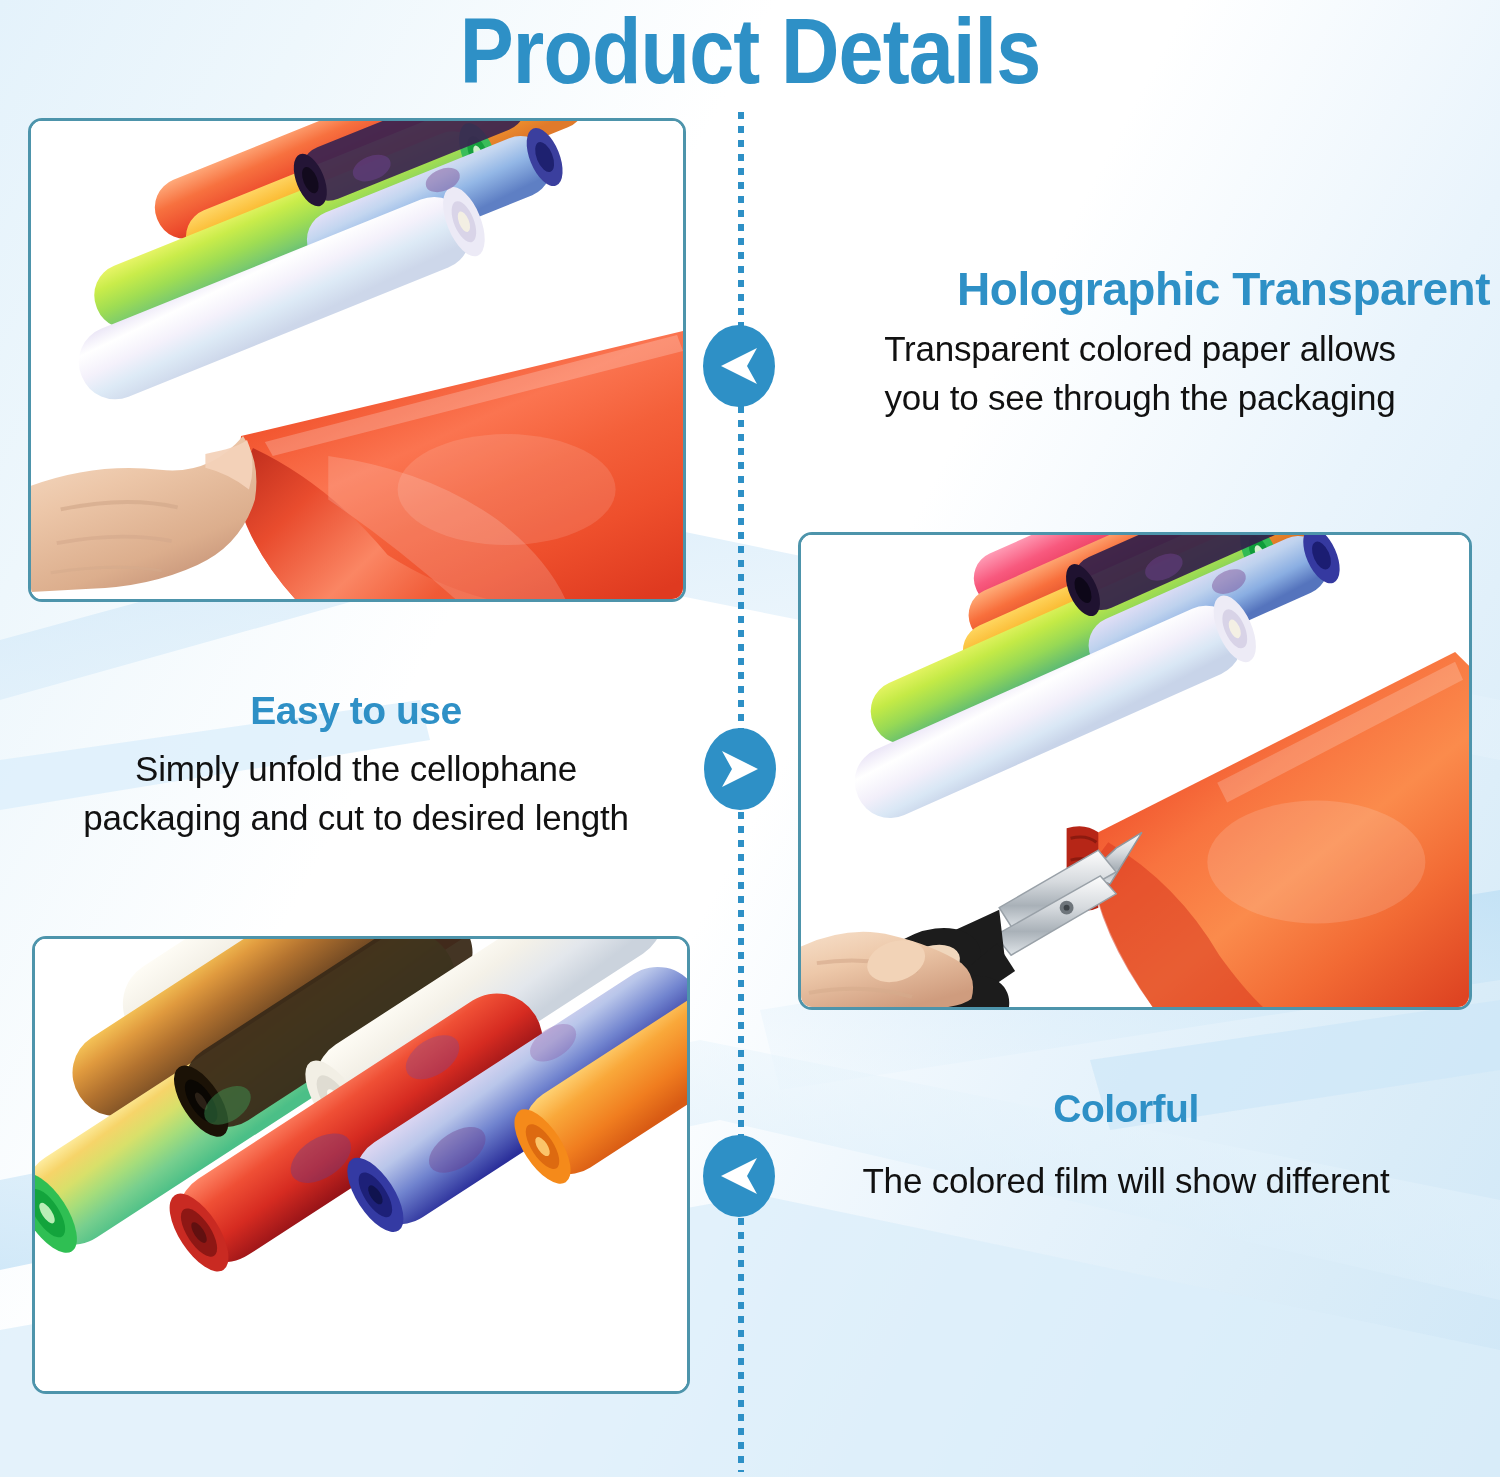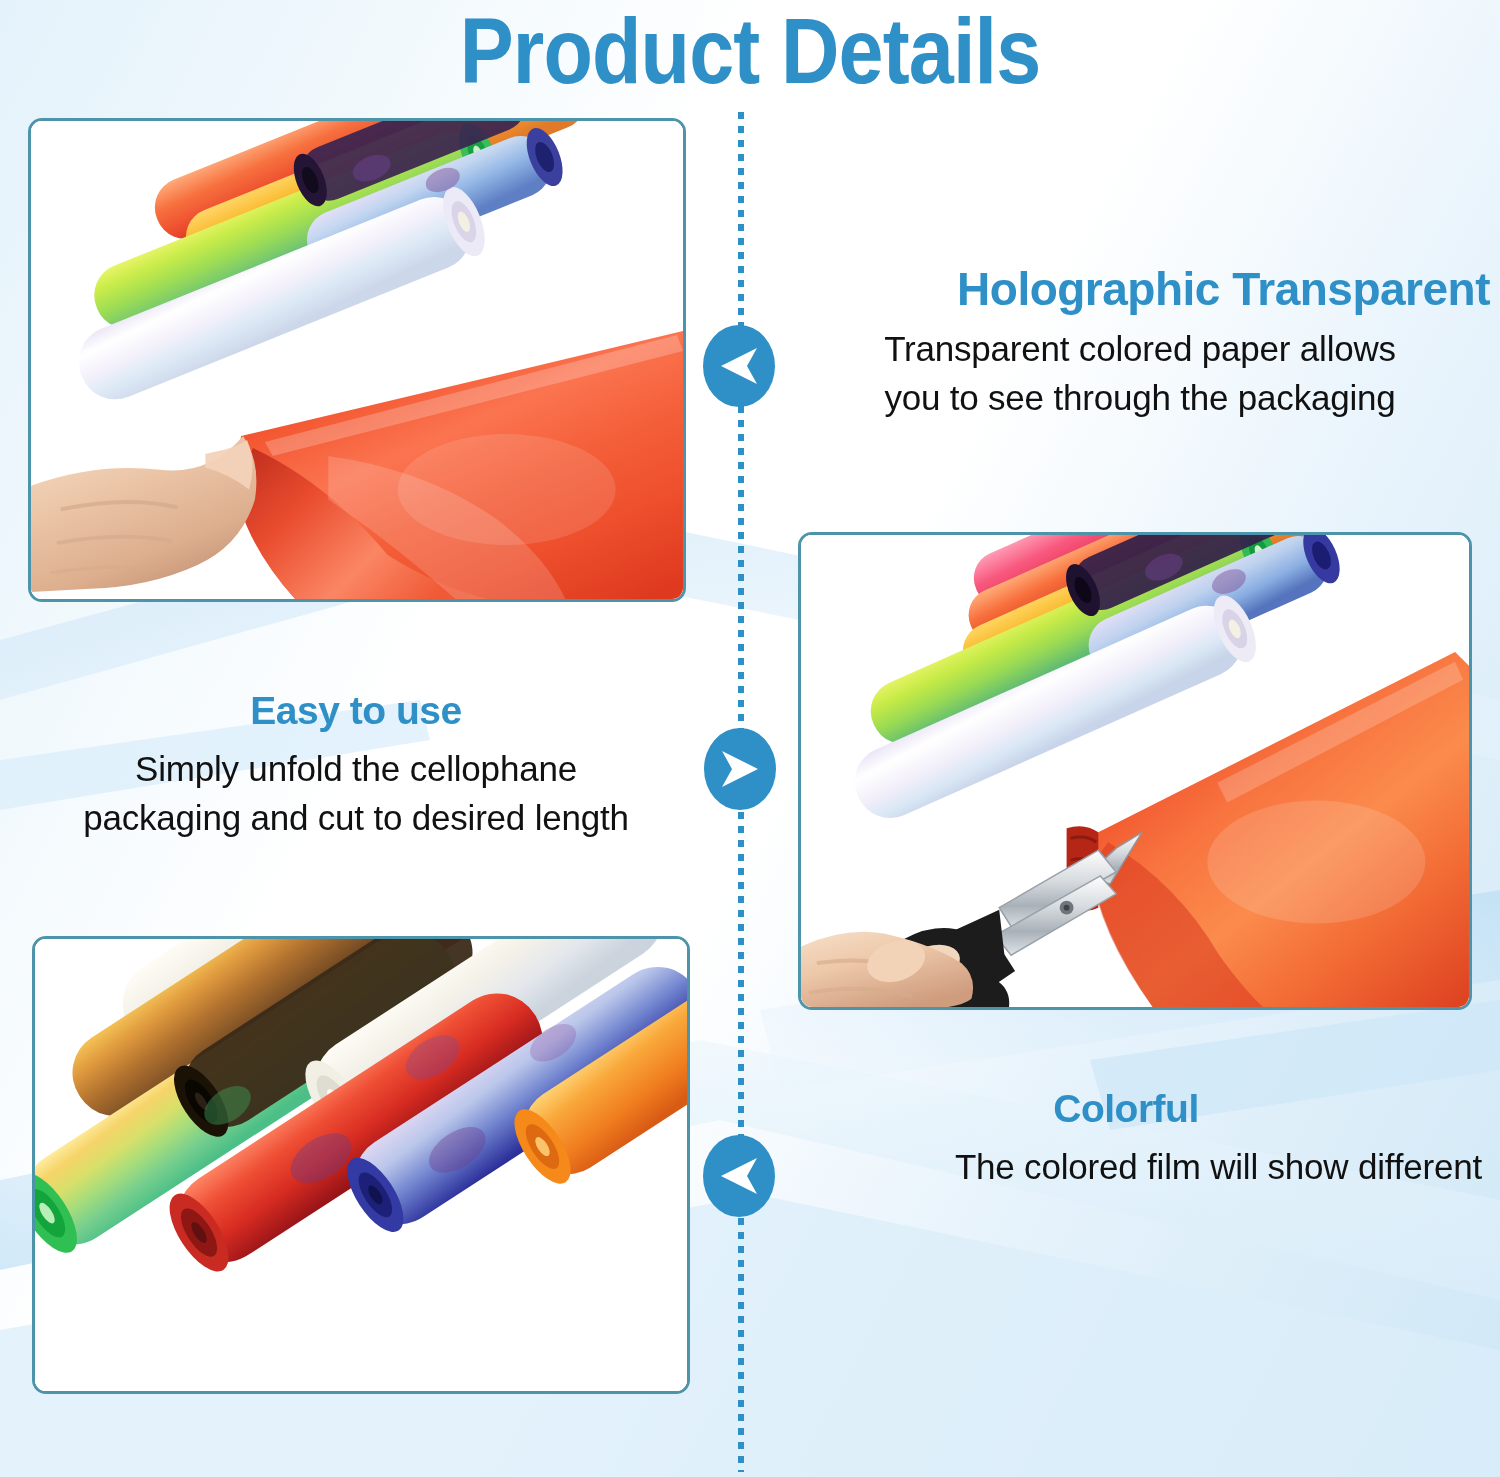--- a/index.html
+++ b/index.html
@@ -122,21 +122,21 @@
   .block p span { display: block; white-space: nowrap; }
 
   .block-1 { left: 790px; top: 262px; width: 700px; text-align: center; }
   .block-1 h2 { text-align: right; font-size: 46px; }
   .block-1 p  { margin-top: 8px; }
 
   .block-2 { left: 20px;  top: 684px; width: 672px; text-align: center; }
   .block-2 p  { margin-top: 6px; }
 
   .block-3 { left: 770px; top: 1082px; width: 712px; text-align: center; }
-  .block-3 p  { margin-top: 6px; text-align: right; }
+  .block-3 p  { margin-top: 20px; }
 </style>
 </head>
 <body>
 
 <div id="page">
 
   <svg class="bg-ribbons" viewBox="0 0 1500 1477" preserveAspectRatio="none" aria-hidden="true">
     <defs>
       <linearGradient id="rg1" x1="0" y1="0" x2="1" y2="1">
         <stop offset="0%" stop-color="#cfe7f8" stop-opacity="0.85"></stop>

